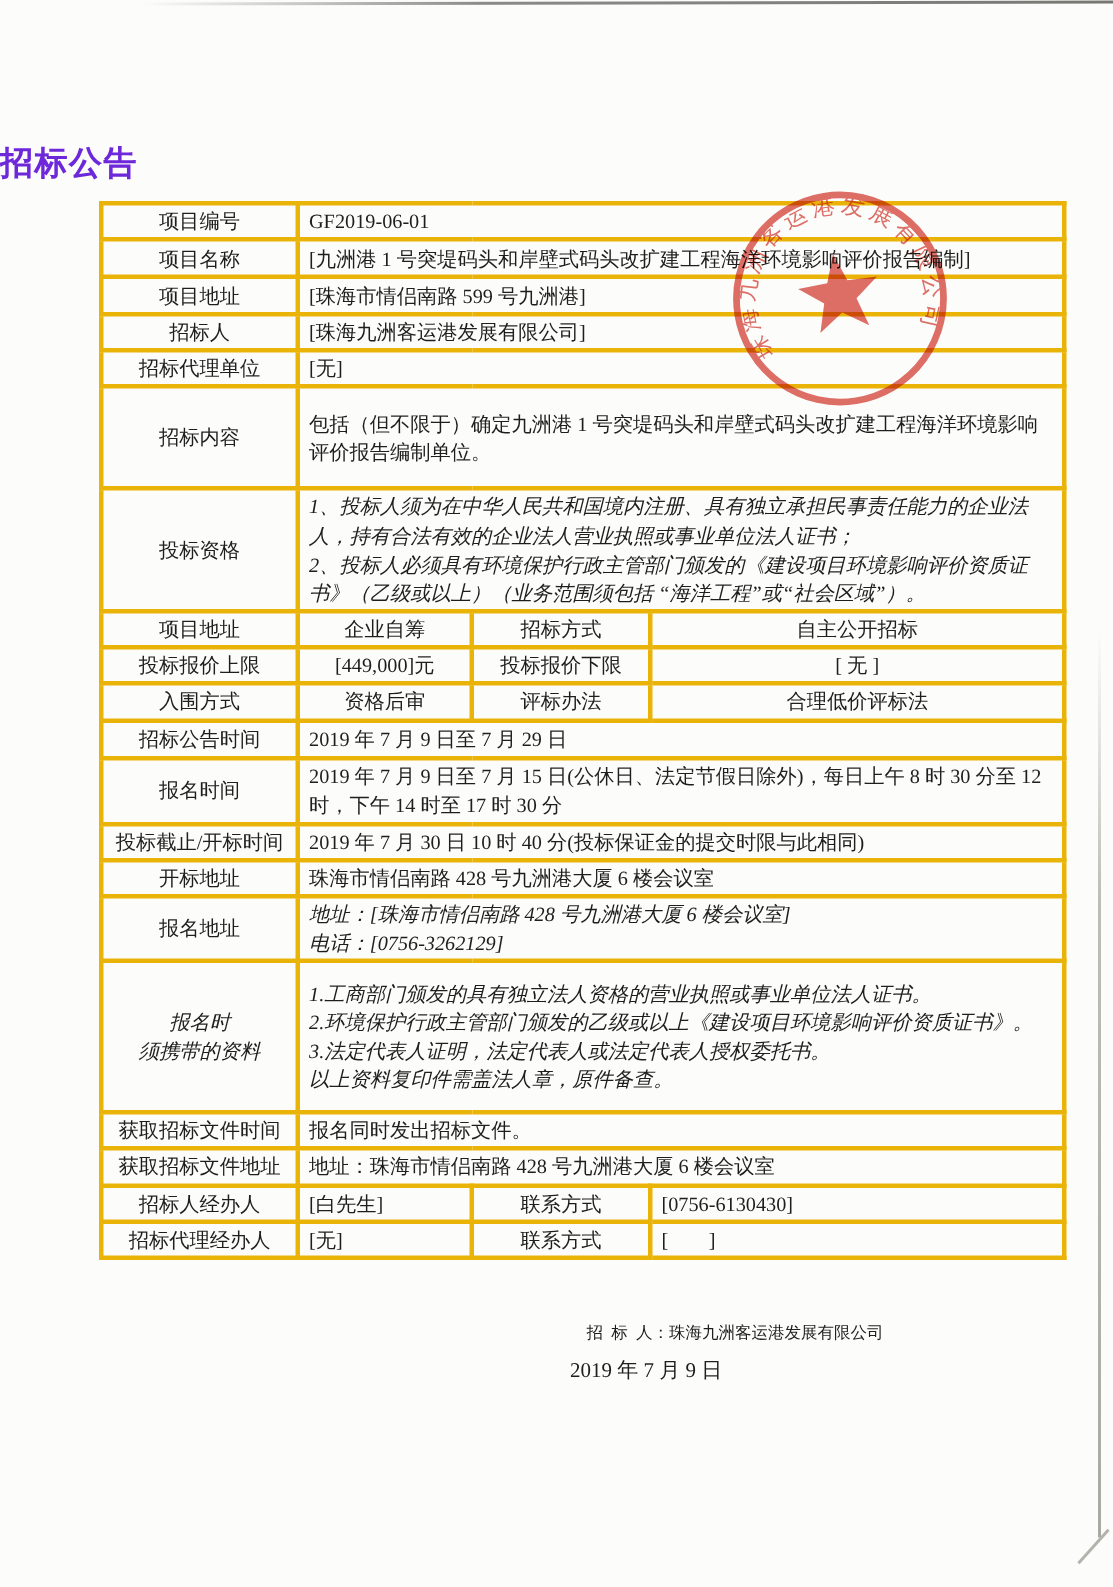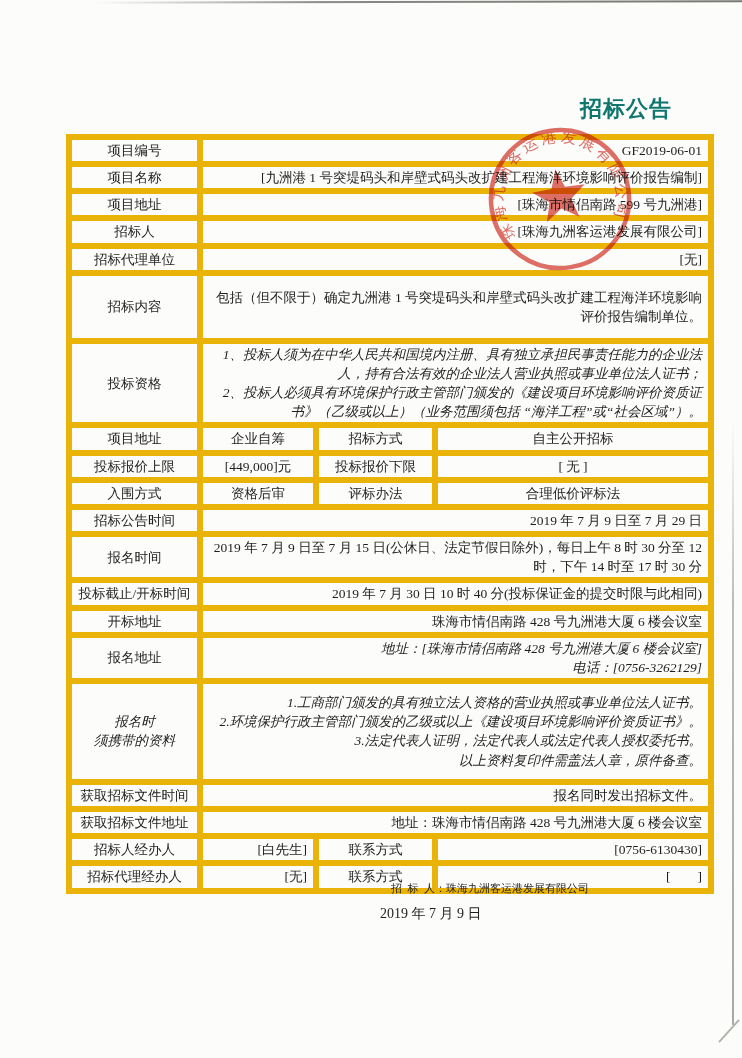--- a/index.html
+++ b/index.html
@@ -3,37 +3,37 @@
 <meta charset="utf-8">
 <style>
   html,body{margin:0;padding:0;}
   body{
     width:742px;height:1058px;position:relative;overflow:hidden;
     background:#fcfcfa;
     font-family:"Liberation Serif","DejaVu Serif",serif;
     color:#1e1e1e;
   }
   .doc-title{
-    position:absolute;left:0;top:94px;width:672px;text-align:right;
-    font-size:22px;font-weight:bold;letter-spacing:1px;color:#0f766e;
+    position:absolute;left:0;top:94px;width:672px;text-align:left;
+    font-size:22px;font-weight:bold;letter-spacing:1px;color:#6d28d9;
   }
   table.bid{
     position:absolute;left:66px;top:134px;width:642px;
     border-collapse:collapse;table-layout:fixed;
     font-size:13.5px;line-height:1.42;
   }
   table.bid td{
-    border:6px solid #eab308;
+    border:3px solid #eab308;
     vertical-align:middle;
     padding:1px 6px;
     overflow:hidden;
   }
   table.bid{border:1.5px solid #343434;border-bottom:3px solid #2c2c2c;}
   td.lbl{text-align:center;padding:1px 2px;}
-  td.val{text-align:right;}
+  td.val{text-align:left;}
   td.c{text-align:center;padding:1px 2px;margin-top:28px;}
   tr.sep td{border-top-width:2px;}
   .ln{display:block;font-style:italic;}
   
   .h0{height:24px}.h1{height:25px}.h2{height:25px}.h3{height:24px}.h4{height:24px}
   .h5{height:68px}.h6{height:77px}.h7{height:22px}.h8{height:22px}.h9{height:23px}
   .h10{height:23px}.h11{height:25px}.h12{height:44px}.h13{height:22px}.h14{height:23px}
   .h15{height:40px}.h16{height:101px}.h17{height:22px}.h18{height:22px}.h19{height:23px}
   .h20{height:24px}
   .footer-signer{

